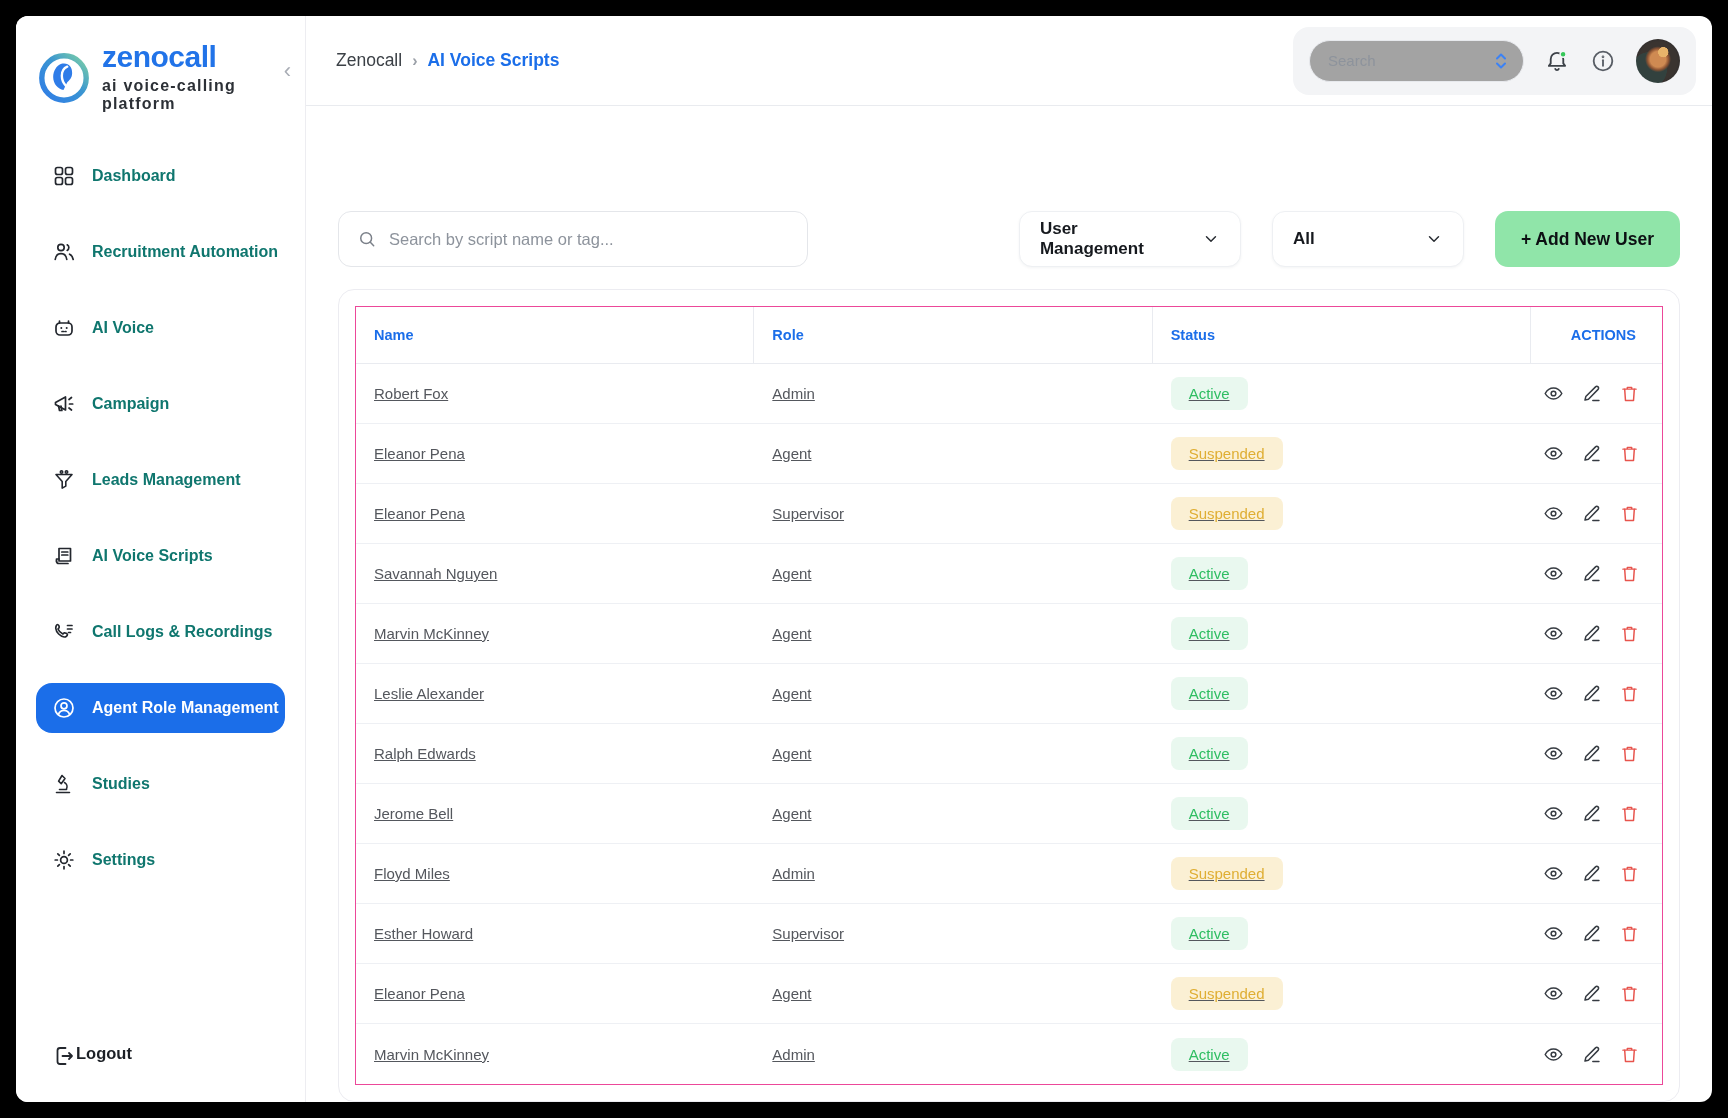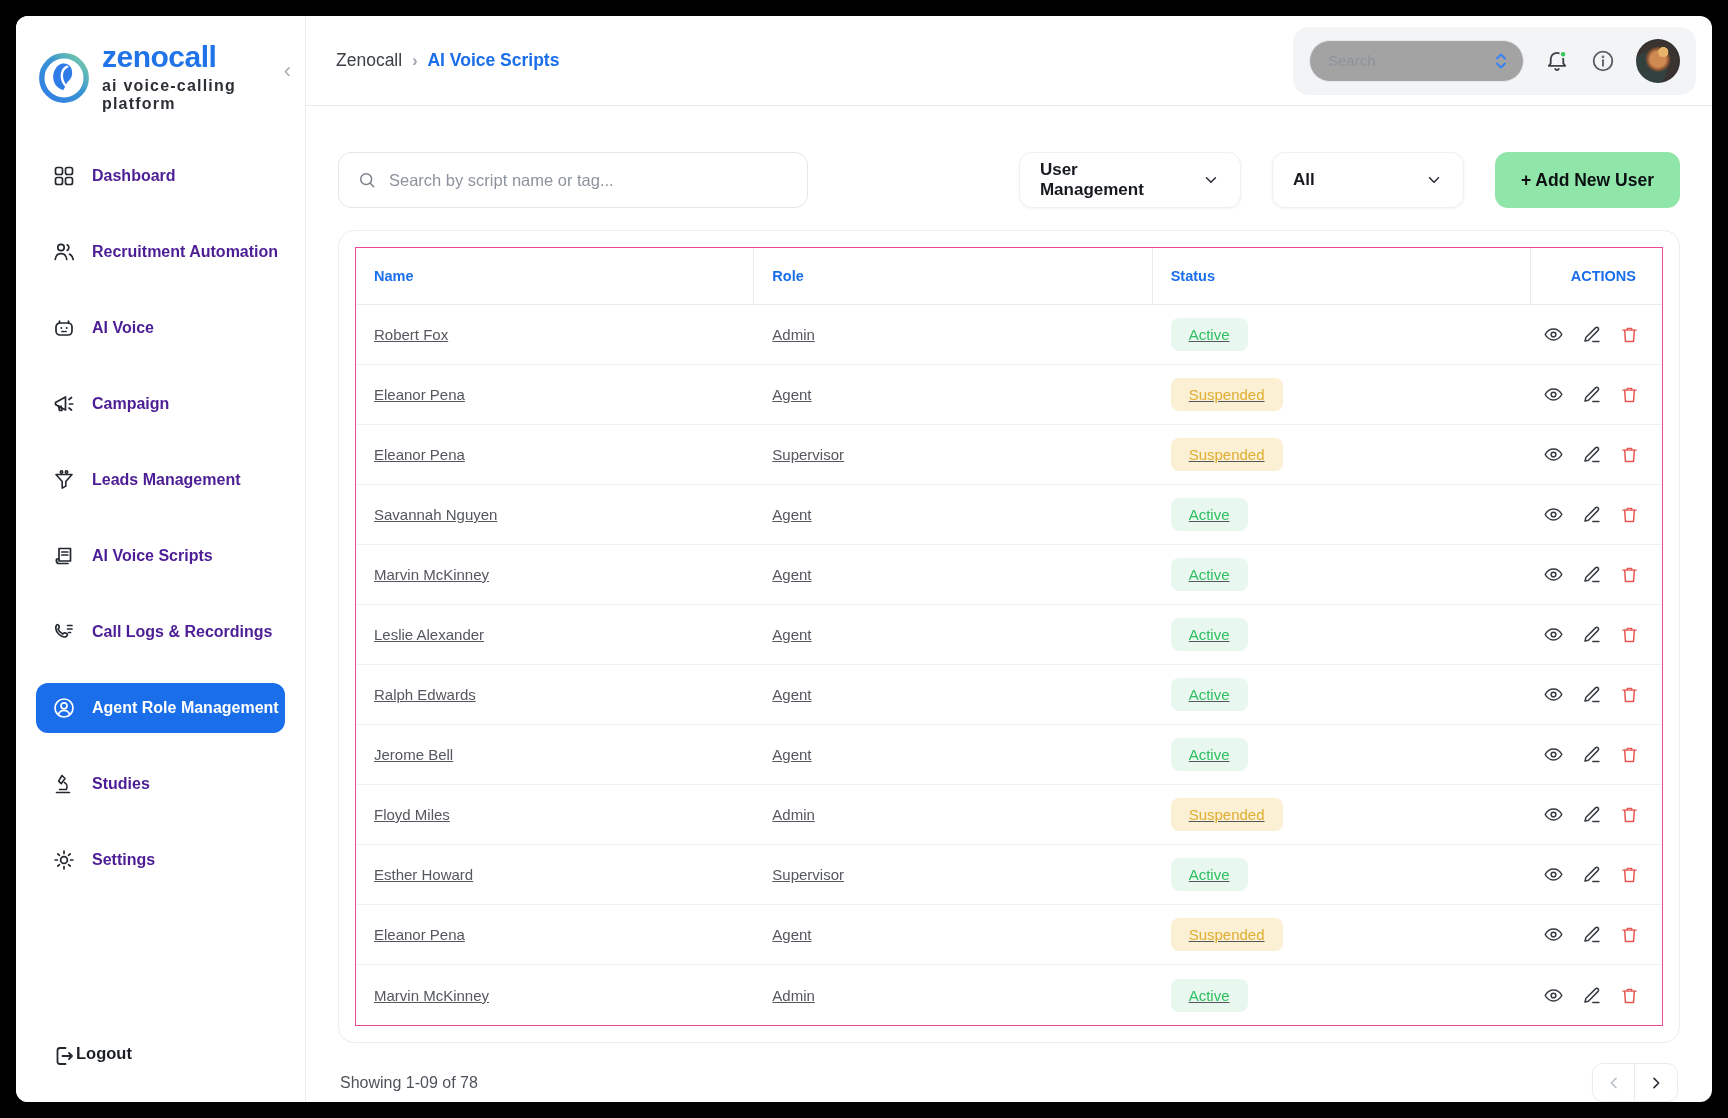--- a/index.html
+++ b/index.html
@@ -18,22 +18,22 @@
   .sidebar{width:290px;min-width:290px;background:#fff;border-right:1px solid #ededf1;
     display:flex;flex-direction:column;padding:26px 20px 24px 20px;position:relative;}
   .brand{display:flex;align-items:center;gap:12px;padding-left:2px;margin-bottom:34px;}
   .brand-mark{width:52px;height:52px;flex:none;}
   .brand-text .brand-name{font-size:30px;font-weight:700;color:#2173e8;letter-spacing:-0.5px;line-height:1;}
   .brand-text .brand-tagline{font-size:16px;font-weight:600;color:#2c3036;letter-spacing:1.2px;margin-top:5px;}
   .collapse-btn{position:absolute;right:14px;top:44px;color:#a9adb5;font-size:22px;cursor:pointer;line-height:1;}
   .nav{display:flex;flex-direction:column;gap:26px;margin-top:4px;}
   .nav-item{display:flex;align-items:center;gap:16px;padding:13px 16px;border-radius:12px;cursor:pointer;}
   .nav-item .nav-icon{width:24px;height:24px;flex:none;display:flex;align-items:center;justify-content:center;color:#23272e;}
-  .nav-item .nav-label{font-size:16px;font-weight:600;color:#4c1d95;white-space:nowrap;}
-  .nav-item.active{background:var(--accent-blue);}
+  .nav-item .nav-label{font-size:16px;font-weight:600;color:#0f766e;white-space:nowrap;}
+  .nav-item.active{background:var(--accent-blue);border-radius:16px;}
   .nav-item.active .nav-label{color:#fff;}
   .nav-item.active .nav-icon{color:#fff;}
   .sidebar-bottom{margin-top:auto;}
   .logout{display:flex;align-items:flex-start;padding:10px 16px;cursor:pointer;}
   .logout .nav-icon{width:24px;height:24px;color:#23272e;display:flex;align-items:center;justify-content:center;}
   .logout .nav-label{font-size:16.5px;font-weight:600;color:#1c2026;}
   svg.ic{width:100%;height:100%;display:block;}
 
   
   .main-col{flex:1;display:flex;flex-direction:column;min-width:0;}
@@ -670,32 +670,17 @@
           <path d="M4.5 7h15M9.5 7V5h5v2"></path>
           <path d="M6.5 7l.9 13h9.2l.9-13"></path>
         </svg>
       </span>
     </div>
   </div>
 </div>
         </div>
       </div>
 
-      <div class="table-footer">
-        <span class="showing">Showing 1-09 of 78</span>
-        <div class="pager">
-          <span class="page-btn prev">
-            <svg viewBox="0 0 24 24" fill="none" stroke="currentColor" stroke-width="2.4" stroke-linecap="round" stroke-linejoin="round">
-                  <path d="M15 5l-7 7 7 7"></path>
-                </svg>
-          </span>
-          <span class="page-btn next">
-            <svg viewBox="0 0 24 24" fill="none" stroke="currentColor" stroke-width="2.4" stroke-linecap="round" stroke-linejoin="round">
-                  <path d="M9 5l7 7-7 7"></path>
-                </svg>
-          </span>
-        </div>
-      </div>
 
     </section>
   </div>
 </div>
 </div>
 
 </body></html>

